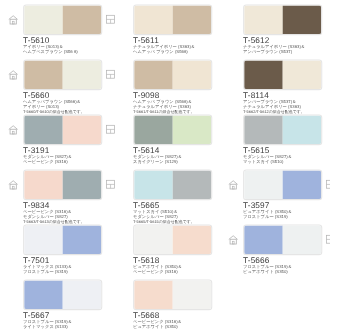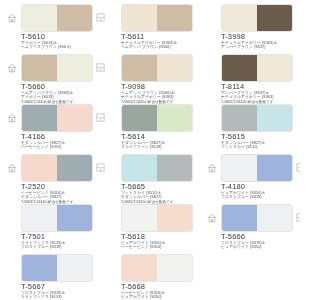--- a/index.html
+++ b/index.html
@@ -144,21 +144,21 @@
           <span class="desc-line">ヘムアッバ ブラウン (S566)</span>
         </div>
       </div>
       <div class="cell">
         <div class="swatch-wrap">
           <div class="swatch">
             <div class="half a" style="background:#f0e8d8"></div>
             <div class="half b" style="background:#6b5b4a"></div>
           </div>
         </div>
-        <div class="code">T-3998</div>
+        <div class="code">T-5612</div>
         <div class="desc">
           <span class="desc-line">ナチュラルアイボリー (S363)＆</span>
           <span class="desc-line">アンバーブラウン (S537)</span>
         </div>
       </div>
       <div class="cell">
         <span class="icon-left">
           <svg viewBox="0 0 12 12" width="10" height="10" aria-hidden="true">
             <path d="M1.2 5.6 L6 1.6 L10.8 5.6" fill="none" stroke="#9a9a9a" stroke-width="0.9"></path>
             <rect x="2.6" y="5.4" width="6.8" height="5.2" fill="none" stroke="#9a9a9a" stroke-width="0.9"></rect>
@@ -233,21 +233,21 @@
             <path d="M1.2 6.2 L10.8 6.2" fill="none" stroke="#9a9a9a" stroke-width="0.8"></path>
             <path d="M6.0 6.2 L6.0 10.8" fill="none" stroke="#9a9a9a" stroke-width="0.8"></path>
           </svg>
         </span>
         <div class="swatch-wrap">
           <div class="swatch">
             <div class="half a" style="background:#9fadb0"></div>
             <div class="half b" style="background:#f6d9cc"></div>
           </div>
         </div>
-        <div class="code">T-4166</div>
+        <div class="code">T-3191</div>
         <div class="desc">
           <span class="desc-line">モダンシルバー (S827)＆</span>
           <span class="desc-line">ベービーピンク (S316)</span>
         </div>
       </div>
       <div class="cell">
         <div class="swatch-wrap">
           <div class="swatch">
             <div class="half a" style="background:#9aa79f"></div>
             <div class="half b" style="background:#d9e8c6"></div>
@@ -286,21 +286,21 @@
             <path d="M1.2 6.2 L10.8 6.2" fill="none" stroke="#9a9a9a" stroke-width="0.8"></path>
             <path d="M6.0 6.2 L6.0 10.8" fill="none" stroke="#9a9a9a" stroke-width="0.8"></path>
           </svg>
         </span>
         <div class="swatch-wrap">
           <div class="swatch">
             <div class="half a" style="background:#f6d9cc"></div>
             <div class="half b" style="background:#9fadb0"></div>
           </div>
         </div>
-        <div class="code">T-2520</div>
+        <div class="code">T-9834</div>
         <div class="desc">
           <span class="desc-line">ベービーピンク (S316)＆</span>
           <span class="desc-line">モダンシルバー (S827)</span>
         </div>
         <div class="note">
           <span class="note-line">T-5663/T-5613の組合せ配色です。</span>
         </div>
       </div>
       <div class="cell">
         <div class="swatch-wrap">
@@ -332,21 +332,21 @@
             <path d="M1.2 6.2 L10.8 6.2" fill="none" stroke="#9a9a9a" stroke-width="0.8"></path>
             <path d="M6.0 6.2 L6.0 10.8" fill="none" stroke="#9a9a9a" stroke-width="0.8"></path>
           </svg>
         </span>
         <div class="swatch-wrap">
           <div class="swatch">
             <div class="half a" style="background:#eef1f1"></div>
             <div class="half b" style="background:#9fb3dd"></div>
           </div>
         </div>
-        <div class="code">T-4180</div>
+        <div class="code">T-3597</div>
         <div class="desc">
           <span class="desc-line">ピュアホワイト (S350)＆</span>
           <span class="desc-line">フロストブルー (S319)</span>
         </div>
       </div>
       <div class="cell">
         <div class="swatch-wrap">
           <div class="swatch">
             <div class="half a" style="background:#eef0f4"></div>
             <div class="half b" style="background:#9fb3dd"></div>

